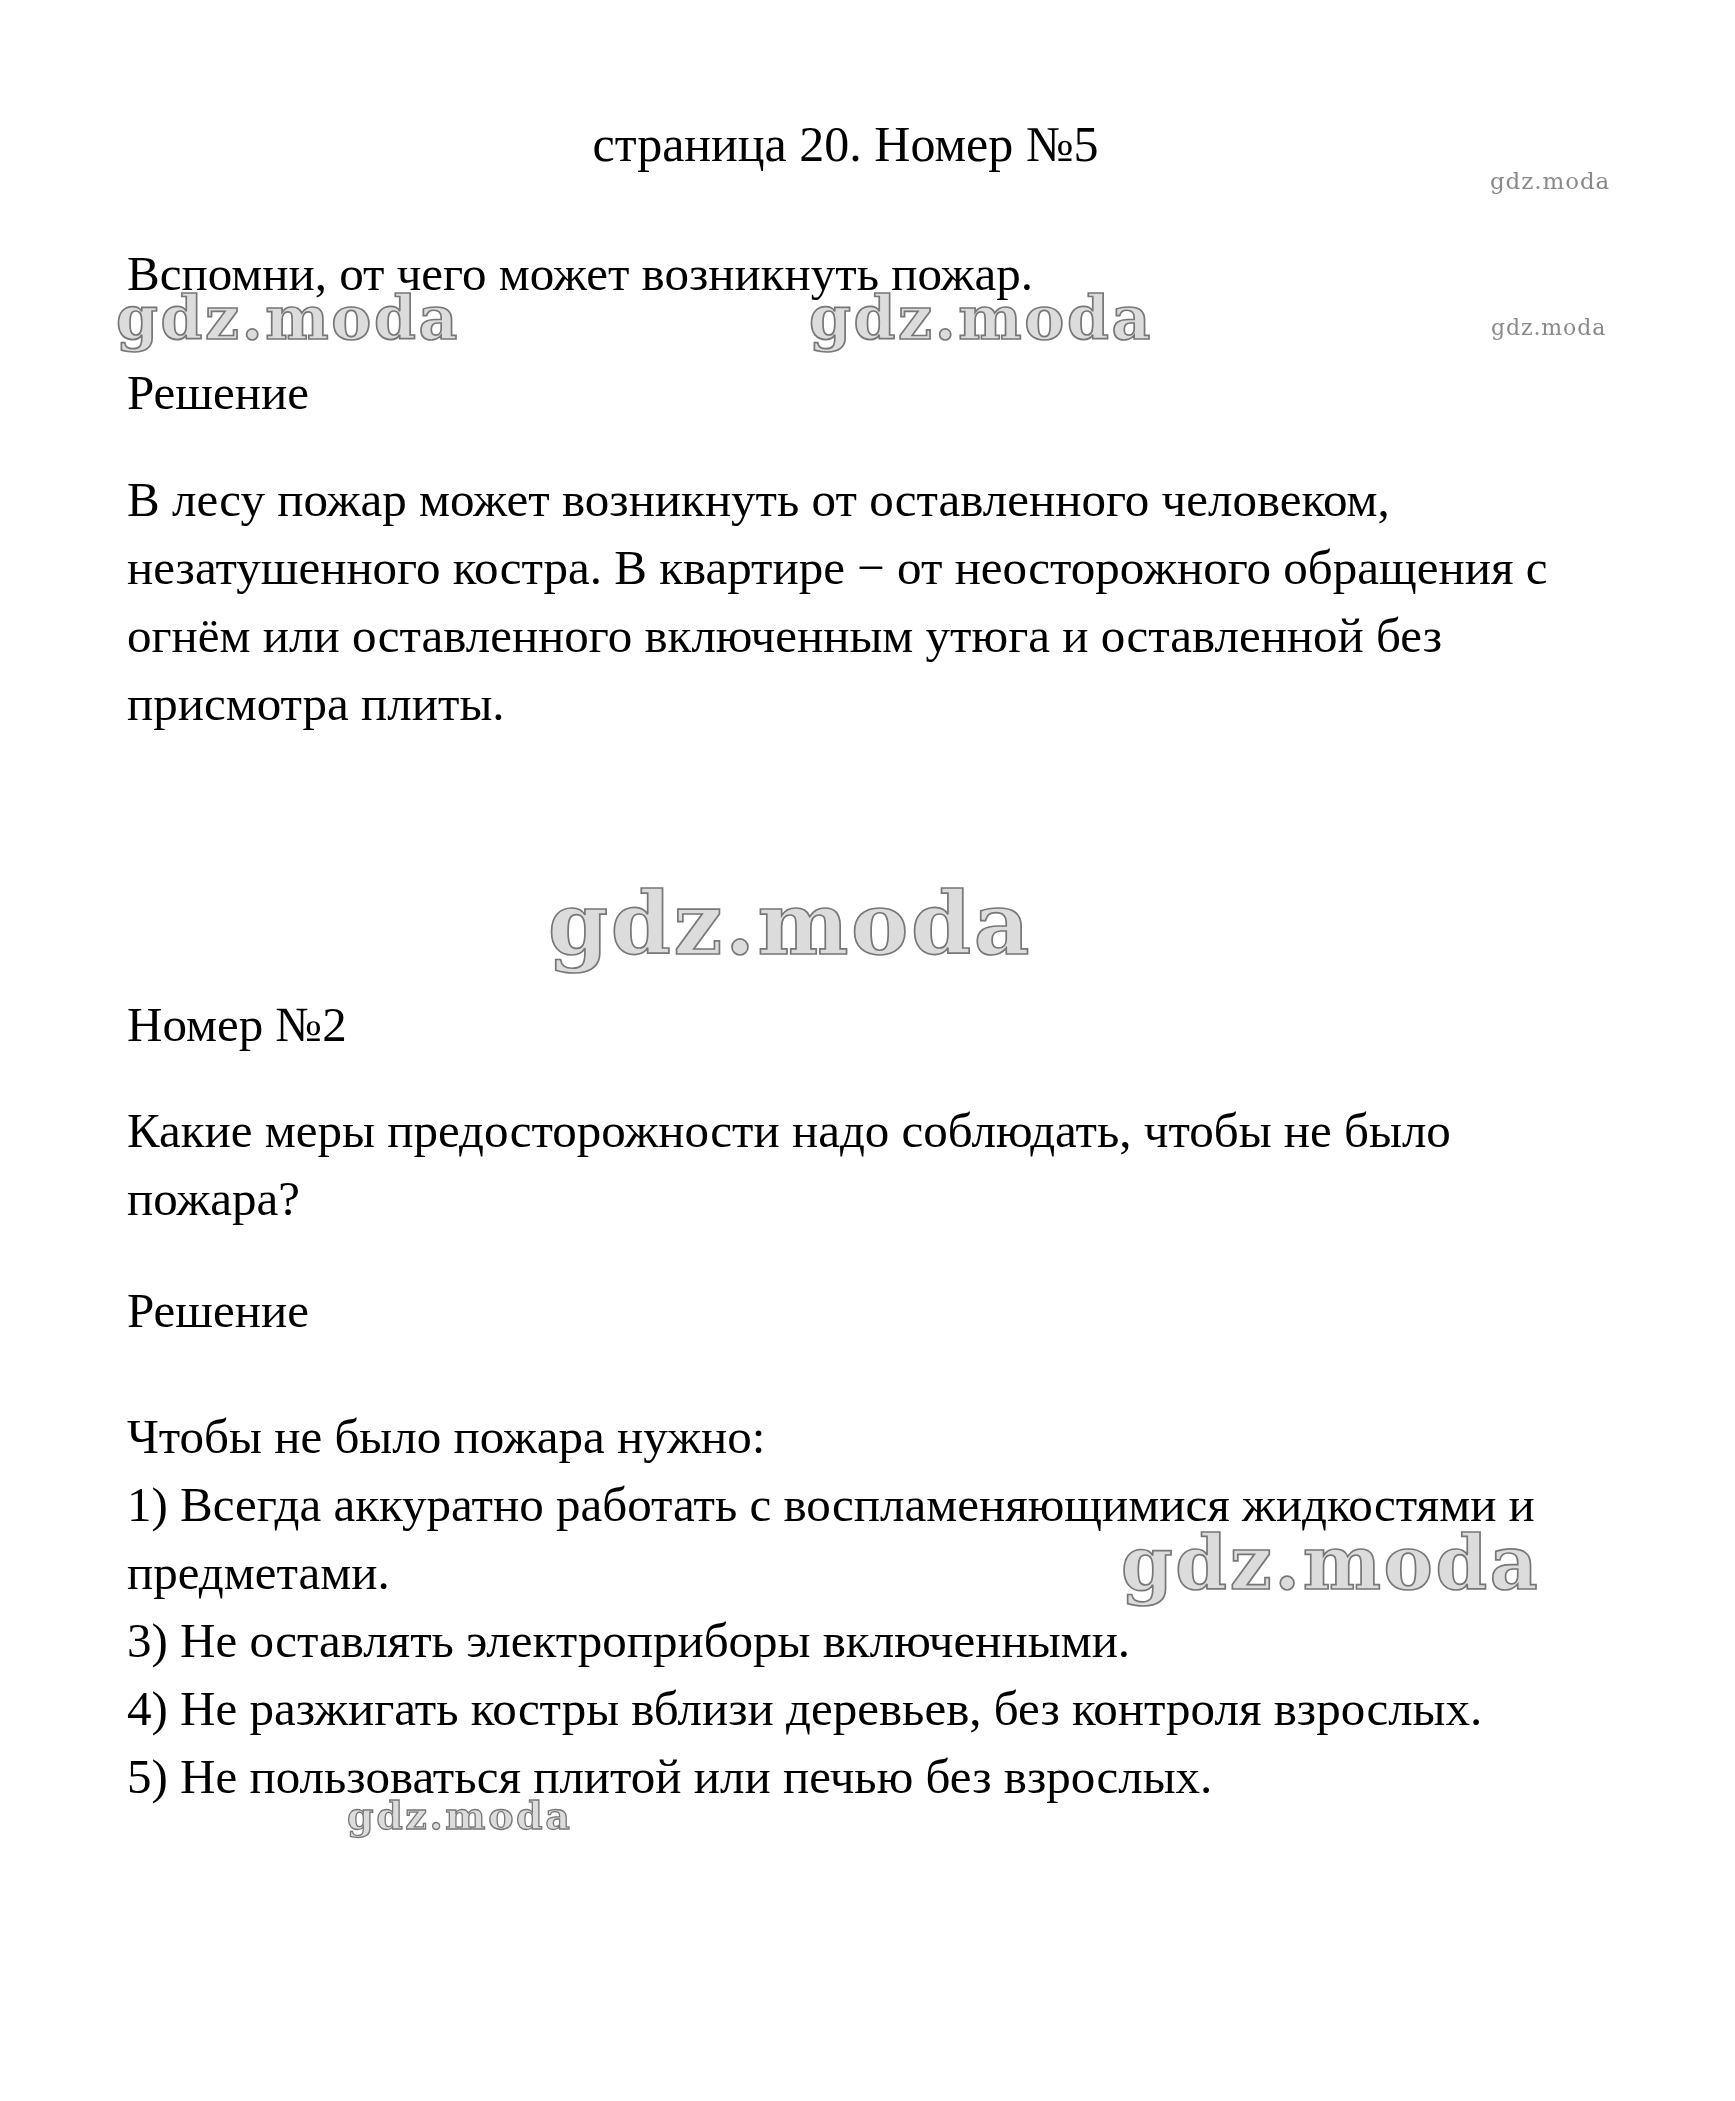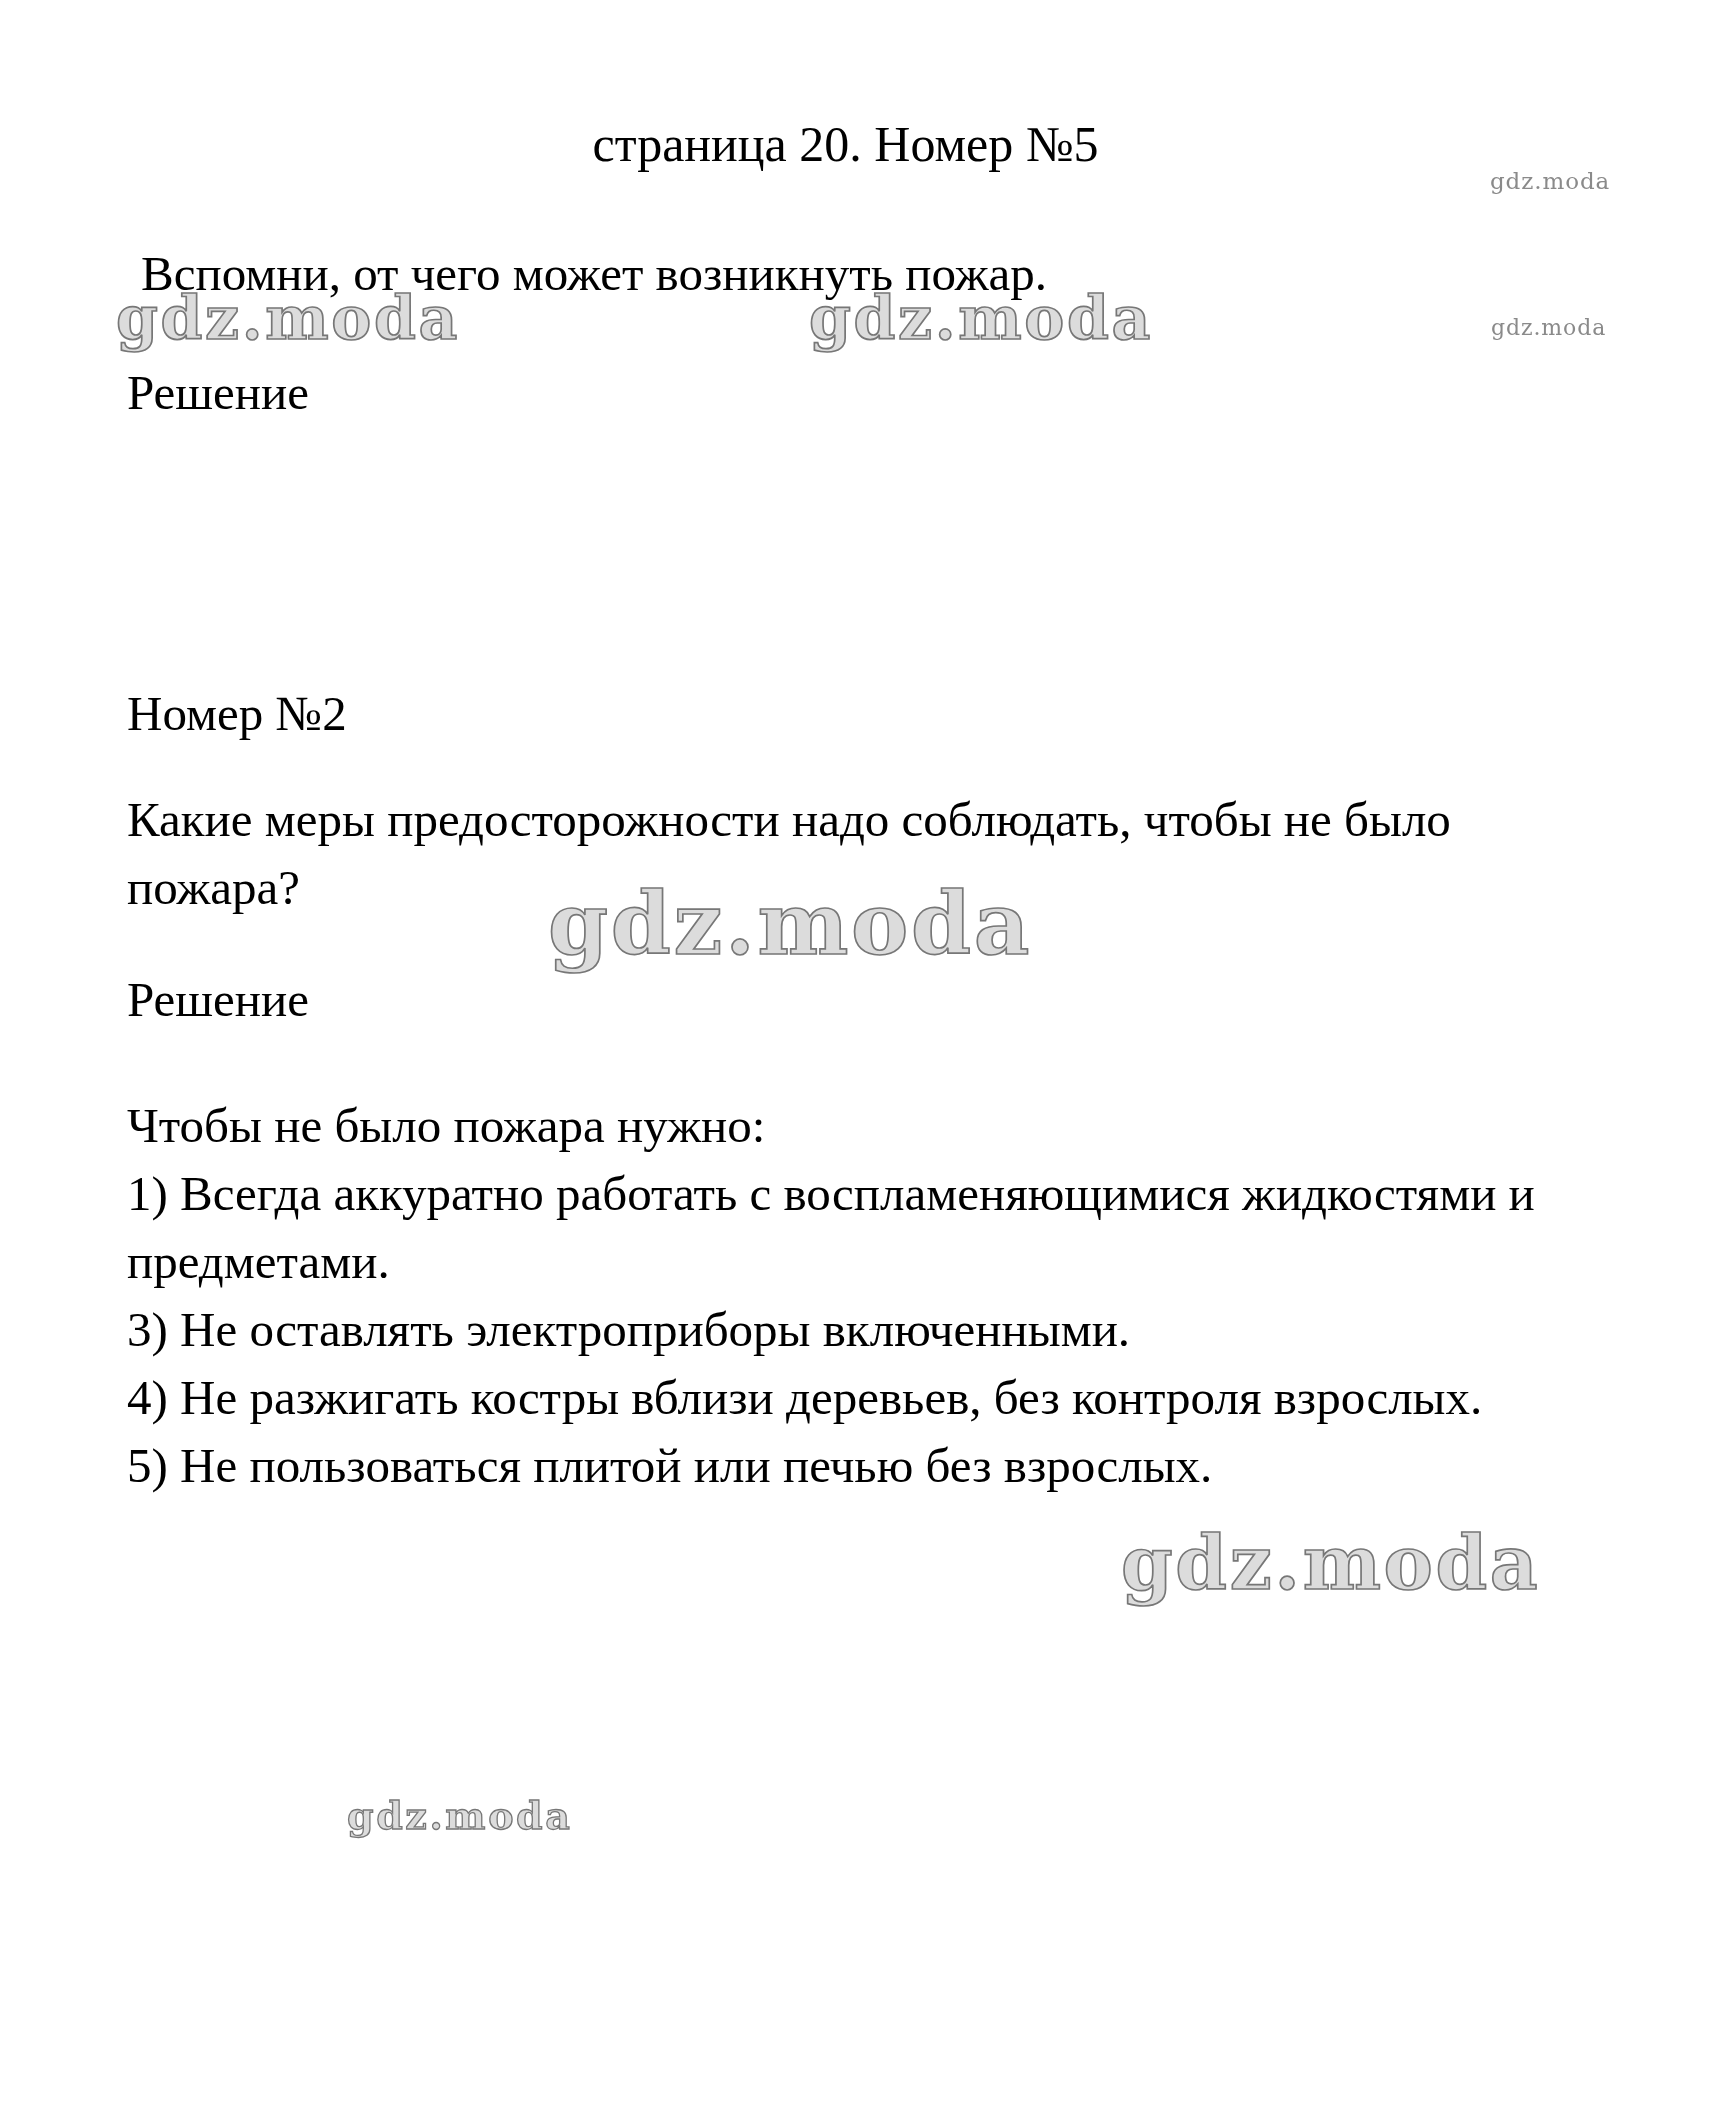--- a/index.html
+++ b/index.html
@@ -26,21 +26,21 @@
     font-size: 50px;
     font-weight: normal;
     line-height: 68px;
     text-align: center;
   }
   .question {
     font-size: 49px;
     line-height: 68px;
     margin: 0;
   }
-  .q1 { margin-top: 62px; margin-left: 14px; }
+  .q1 { margin-top: 62px; }
   .q2 { margin-top: 38px; }
   .heading {
     font-size: 49px;
     font-weight: normal;
     line-height: 68px;
     margin: 0;
   }
   .heading-r1 { margin-top: 51px; }
   .heading-n2 { margin-top: 253px; }
   .heading-r2 { margin-top: 44px; }
@@ -96,20 +96,21 @@
   <span class="wm wm-inline">gdz.moda</span>
 
   <div class="content">
 
     <h1 class="title">страница 20. Номер №5</h1>
 
     <p class="question q1">Вспомни, от чего может возникнуть пожар.</p>
 
     <h2 class="heading heading-r1">Решение</h2>
 
+    <p class="body-text para1">В лесу пожар может возникнуть от оставленного человеком, незатушенного костра. В квартире − от неосторожного обращения с огнём или оставленного включенным утюга и оставленной без присмотра плиты.</p>
 
     <h2 class="heading heading-n2">Номер №2</h2>
 
     <p class="question q2">Какие меры предосторожности надо соблюдать, чтобы не было пожара?</p>
 
     <h2 class="heading heading-r2">Решение</h2>
 
     <p class="body-text intro">Чтобы не было пожара нужно:</p>
 
     <p class="list-line">1) Всегда аккуратно работать с воспламеняющимися жидкостями и предметами.</p>

